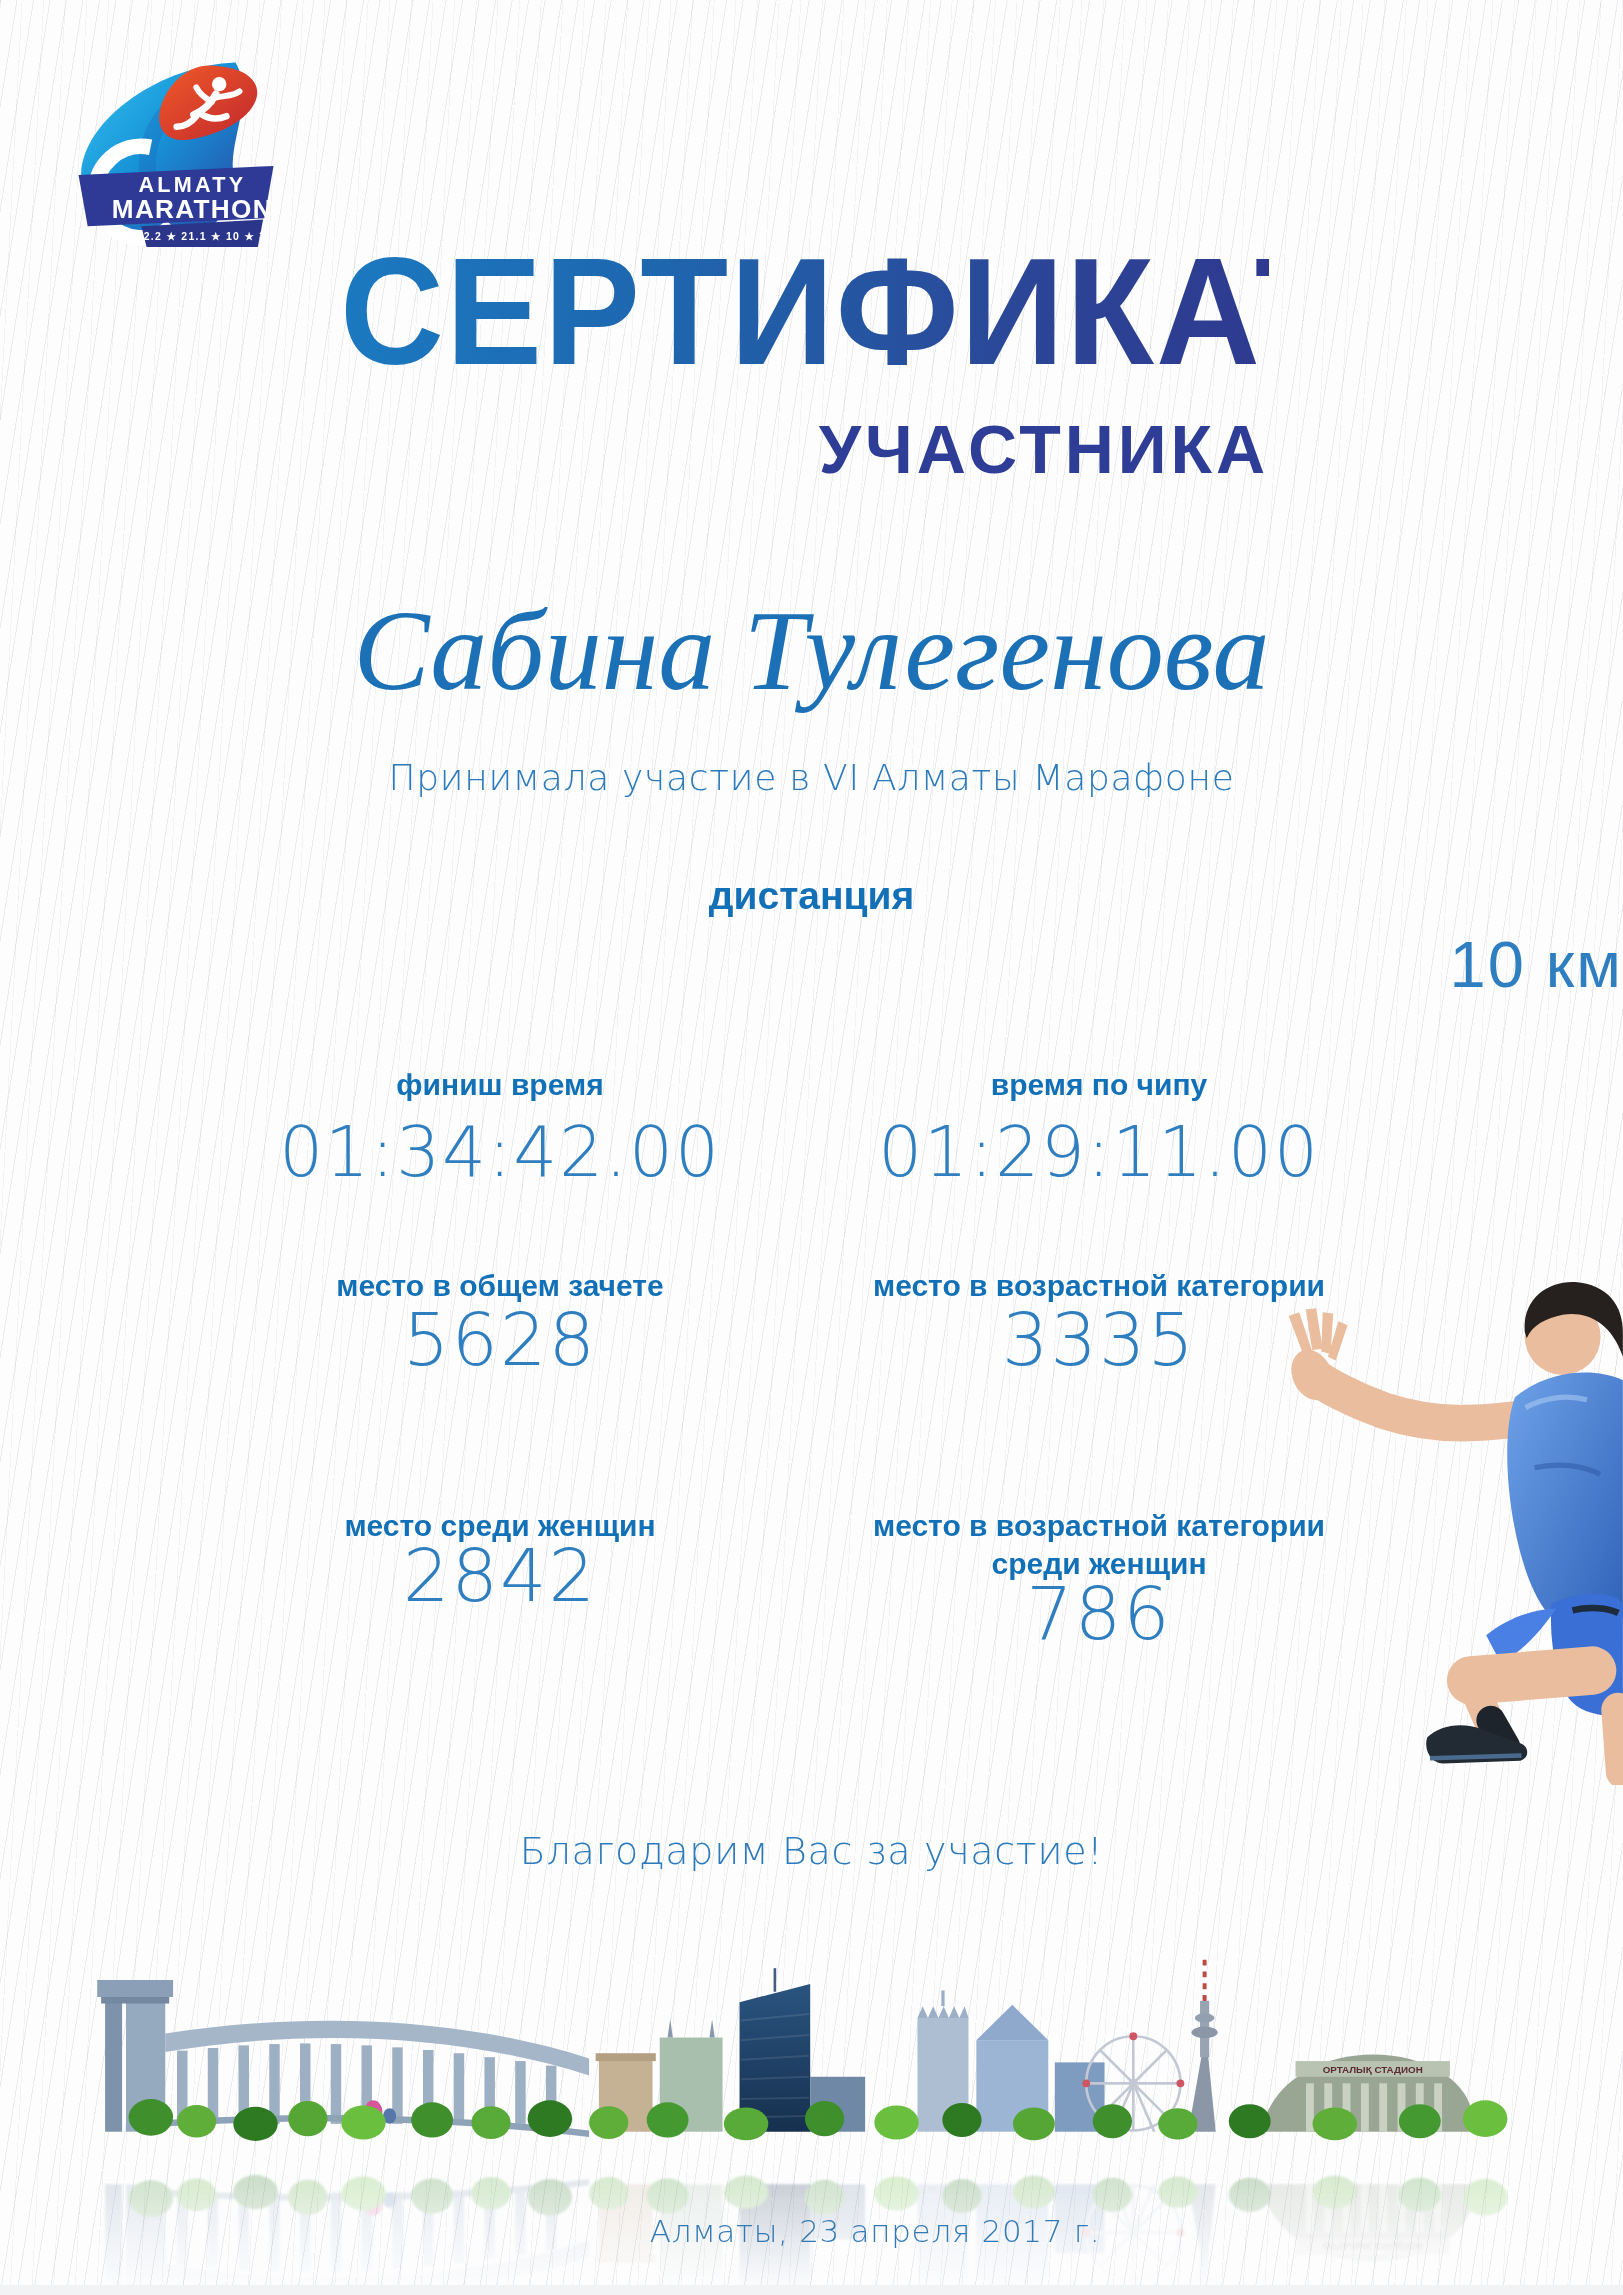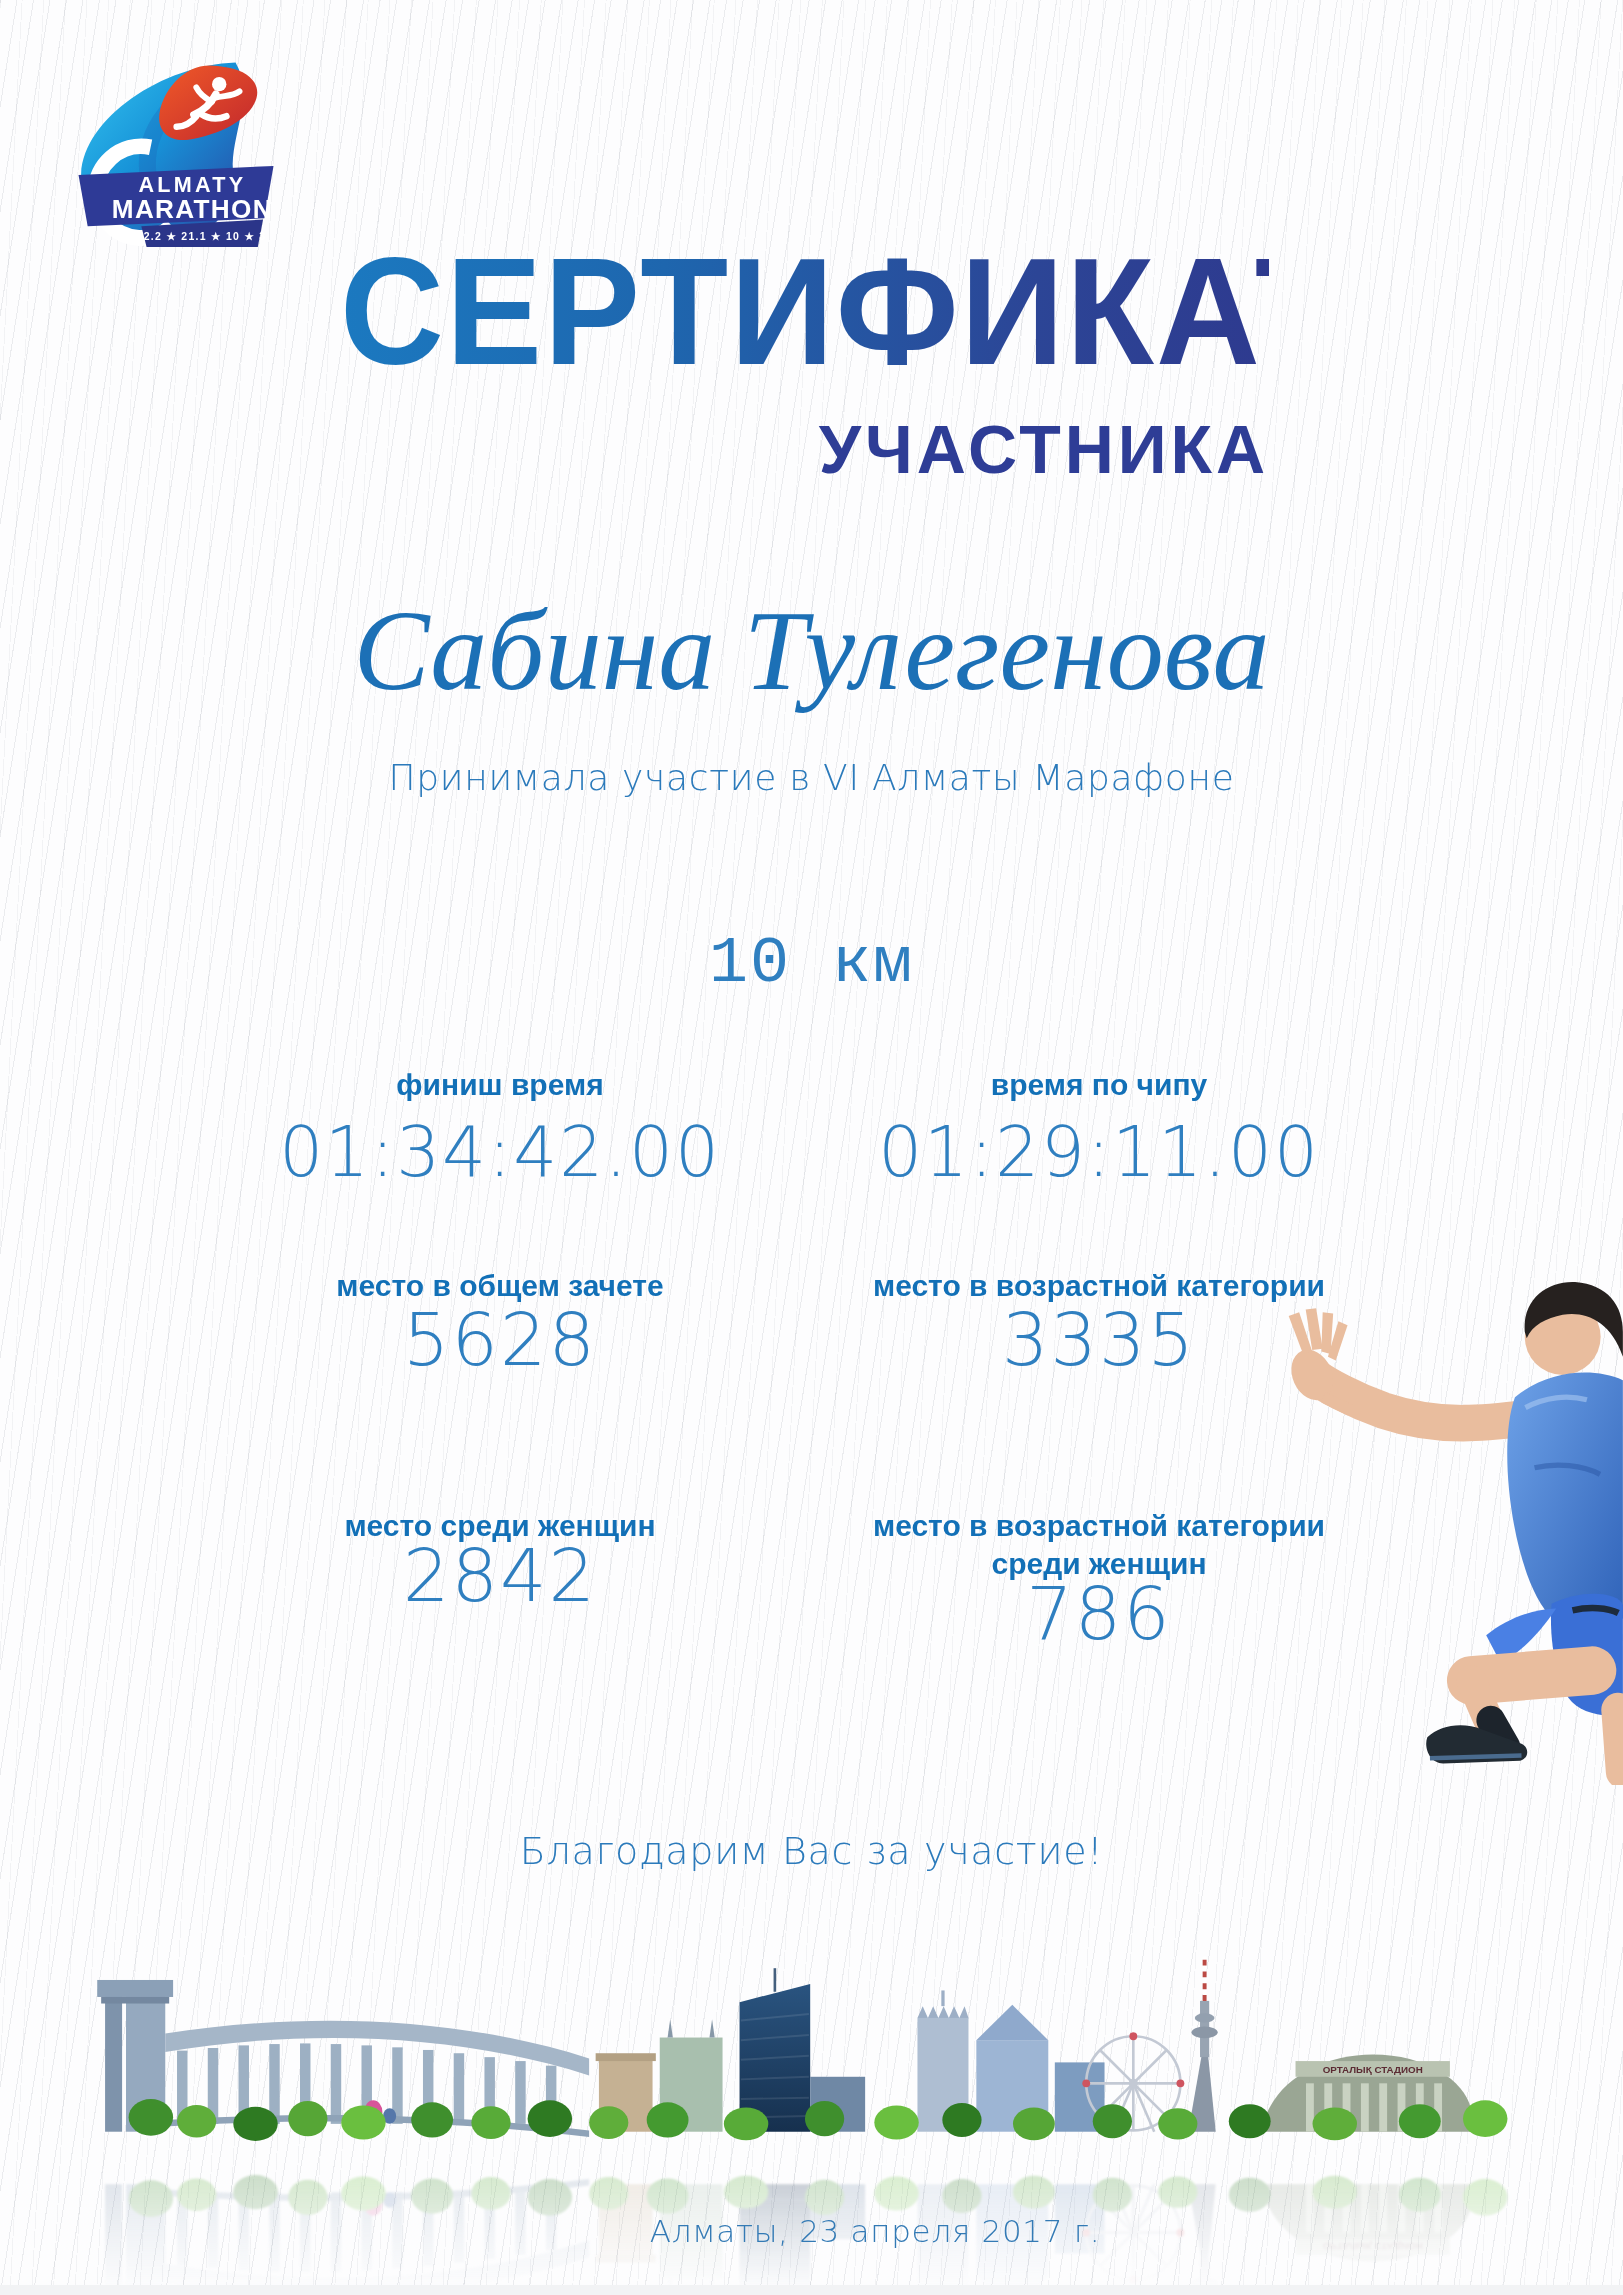--- a/index.html
+++ b/index.html
@@ -31,23 +31,23 @@
   .desc {
     position:absolute; left:0; top:757px; width:1623px; text-align:center;
     font-size:36px; font-weight:200; color:#2b7abb; letter-spacing:0.7px; z-index:3;
     font-family:"DejaVu Sans","Liberation Sans",sans-serif;
   }
   .dist-label {
     position:absolute; left:0; top:874px; width:1623px; text-align:center;
     font-size:39px; font-weight:700; color:#1270b7; z-index:3;
   }
   .dist-value {
-    position:absolute; left:0; top:927px; width:1623px; text-align:center;
+    position:absolute; left:0; top:927px; width:1623px; text-align:right;
     font-size:65px; font-weight:200; color:#2f7fc0; letter-spacing:2px; z-index:3;
-    font-family:Liberation Mono, monospace;
+    font-family:Liberation Sans, sans-serif;
   }
   .cell { position:absolute; width:654px; text-align:center; z-index:3; }
   .cell .lbl { font-size:30px; font-weight:700; color:#1270b7; line-height:1.28; margin:0 auto; }
   .cell .val {
     font-weight:200; color:#2f7fc0; letter-spacing:2px; line-height:1;
     font-family:"DejaVu Sans","Liberation Sans",sans-serif;
   }
   #cell-1, #cell-3, #cell-5 { left:173px; }
   #cell-2, #cell-4, #cell-6 { left:772px; }
   #cell-1, #cell-2 { top:1066px; }
@@ -123,20 +123,21 @@
       </g>
     </svg>
   </div>
 
   <div class="title-main">СЕРТИФИКАТ</div>
   <div class="title-sub">УЧАСТНИКА</div>
 
   <div class="name">Сабина Тулегенова</div>
   <div class="desc">Принимала участие в VI Алматы Марафоне</div>
 
+  <div class="dist-label">дистанция</div>
   <div class="dist-value">10 км</div>
 
   <div class="cell" id="cell-1">
     <div class="lbl">финиш время</div>
     <div class="val">01:34:42.00</div>
   </div>
   <div class="cell" id="cell-2">
     <div class="lbl">время по чипу</div>
     <div class="val">01:29:11.00</div>
   </div>

